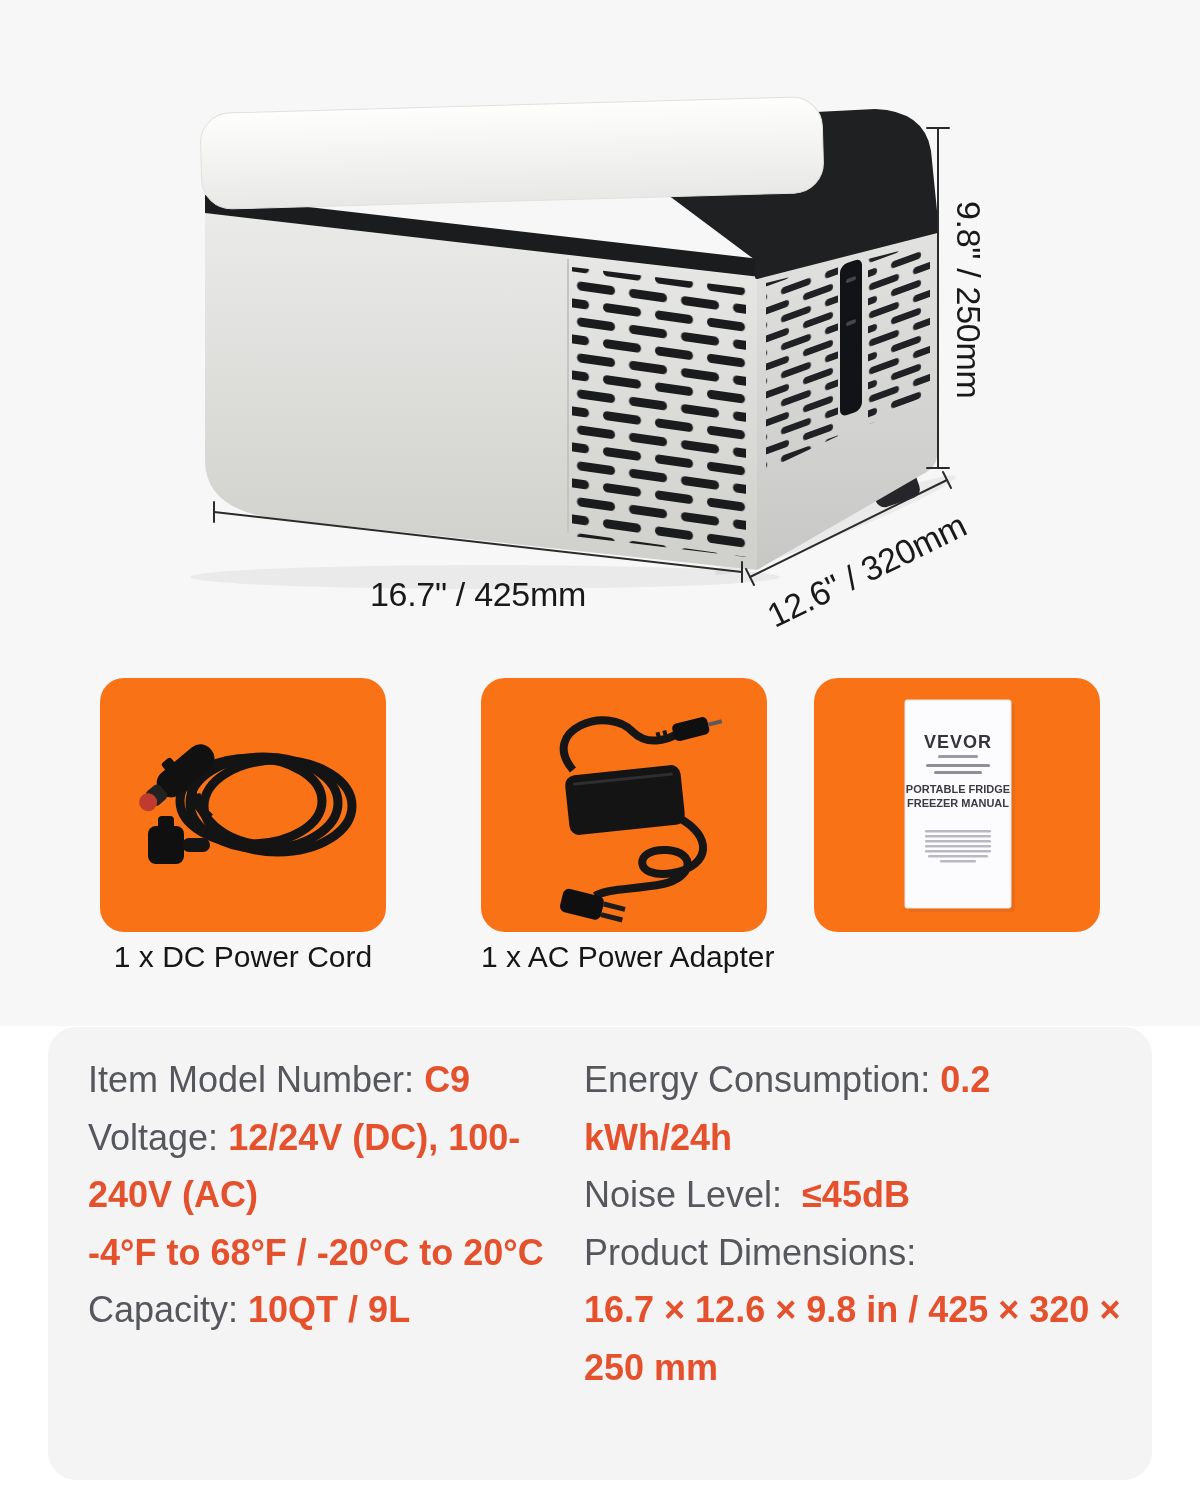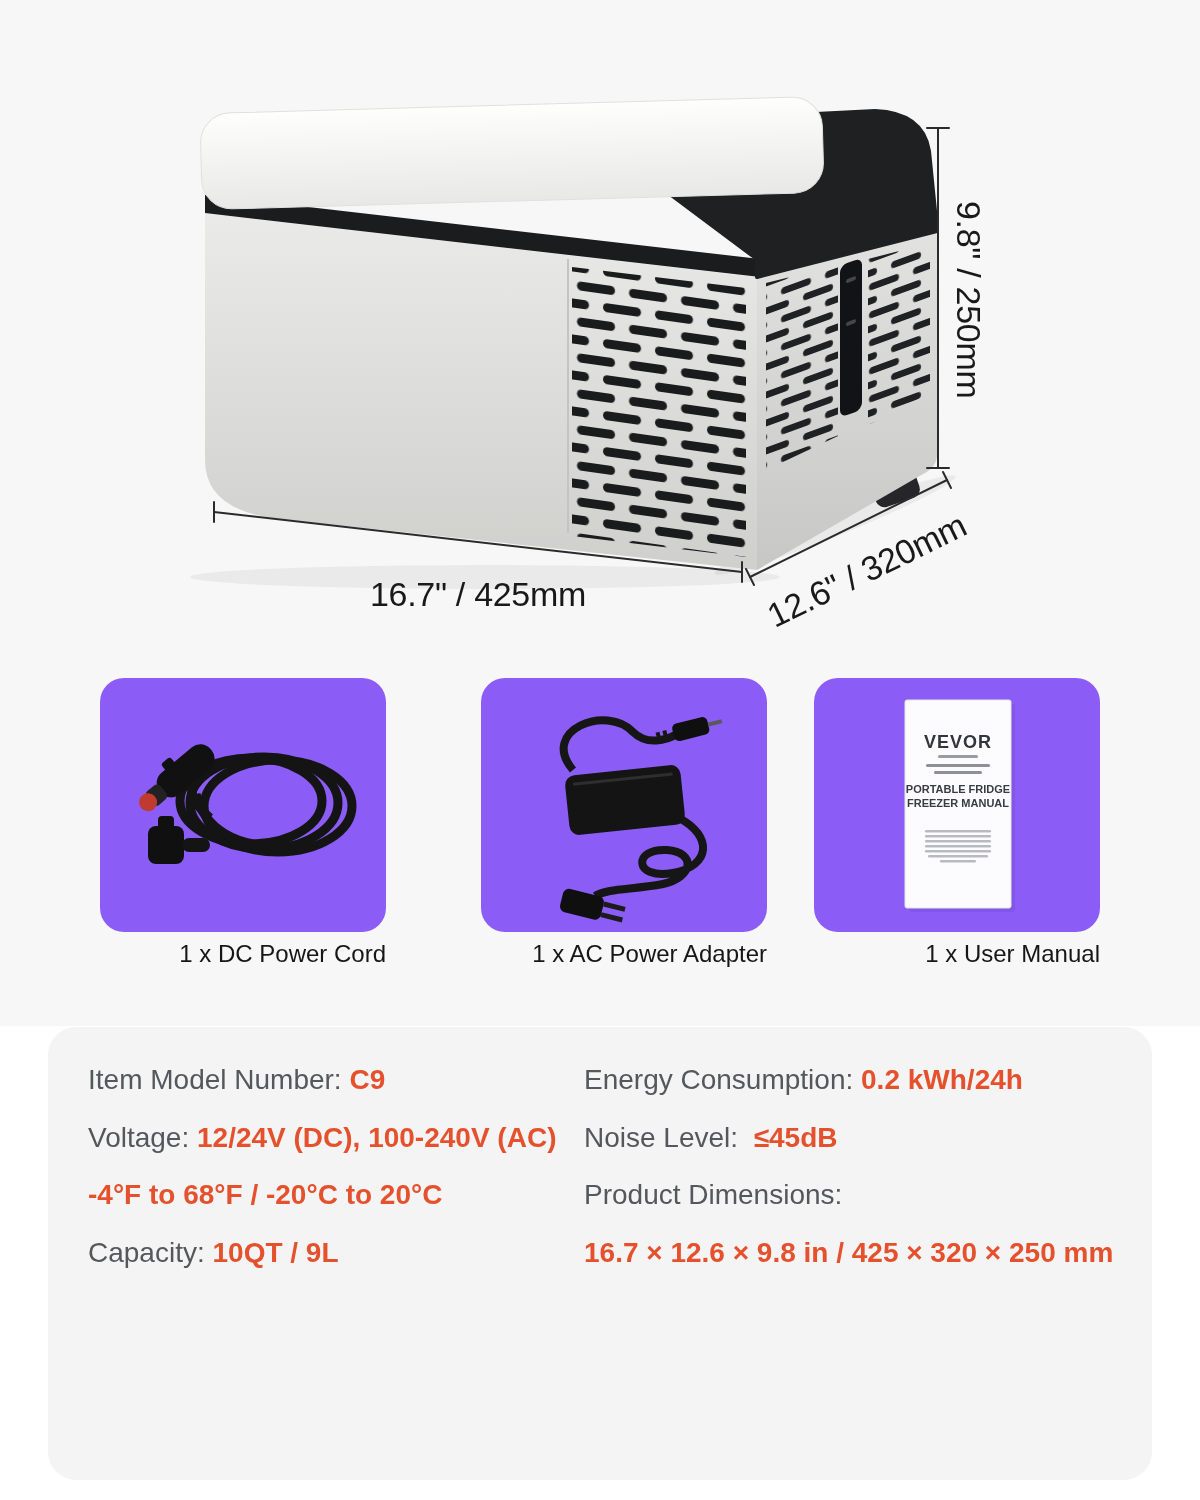--- a/index.html
+++ b/index.html
@@ -20,37 +20,37 @@
     text-align:center; line-height:1.1; white-space:nowrap;
   }
   .dim-label.width  { left:214px; top:576px; width:528px; }
   .dim-label.depth  { left:752px; top:552px; width:230px;
     transform:rotate(-26deg); transform-origin:center; }
   .dim-label.height { left:946px; top:130px; height:340px; width:44px;
     writing-mode:vertical-rl; display:flex; align-items:center; justify-content:center; }
   
   .acc-card {
     position:absolute; top:678px; width:286px; height:254px;
-    background:#8b5cf6; border-radius:24px;
+    background:#f97316; border-radius:24px;
   }
   .acc-card svg { position:absolute; left:0; top:0; }
   .acc-label {
-    position:absolute; top:940px; width:286px; text-align:right;
-    font-size:24px; color:#161616; white-space:nowrap;
+    position:absolute; top:940px; width:286px; text-align:center;
+    font-size:30px; color:#161616; white-space:nowrap;
   }
   .acc-1 { left:100px; } .acc-2 { left:481px; } .acc-3 { left:814px; }
   
   .spec-panel {
     position:absolute; left:48px; top:1027px; width:1104px; height:453px;
     background:#f4f4f5; border-radius:28px;
   }
   .spec-col { position:absolute; top:24px; }
   .spec-col.left  { left:40px;  width:510px; }
   .spec-col.right { left:536px; width:540px; }
-  .spec-row { margin:0; font-size:28px; line-height:57.5px; white-space:nowrap; }
+  .spec-row { margin:0; font-size:36px; line-height:57.5px; white-space:nowrap; }
   .spec-row .lbl { color:#55575c; white-space:pre-wrap; }
   .spec-row .val { color:#e4512c; font-weight:bold; white-space:pre-wrap; }
 </style>
 </head>
 <body>
 
 <div class="stage">
 
   <div class="photo-section">
 
@@ -190,21 +190,20 @@
           <rect x="111" y="167" width="66" height="2.5" rx="1.2"></rect>
           <rect x="111" y="172" width="66" height="2.5" rx="1.2"></rect>
           <rect x="114" y="177" width="60" height="2.5" rx="1.2"></rect>
           <rect x="126" y="182" width="36" height="2.5" rx="1.2"></rect>
         </g>
       </svg>
     </div>
 
     <div class="acc-label acc-1">1 x DC Power Cord</div>
     <div class="acc-label acc-2">1 x AC Power Adapter</div>
-    <div class="acc-label acc-3">1 x User Manual</div>
   </div>
 
   <div class="spec-panel">
     <div class="spec-col left">
       <p class="spec-row"><span class="lbl">Item Model Number: </span><span class="val">C9</span></p>
       <p class="spec-row"><span class="lbl">Voltage: </span><span class="val">12/24V (DC), 100-240V (AC)</span></p>
       <p class="spec-row"><span class="lbl"></span><span class="val">-4°F to 68°F / -20°C to 20°C</span></p>
       <p class="spec-row"><span class="lbl">Capacity: </span><span class="val">10QT / 9L</span></p>
     </div>
     <div class="spec-col right">

